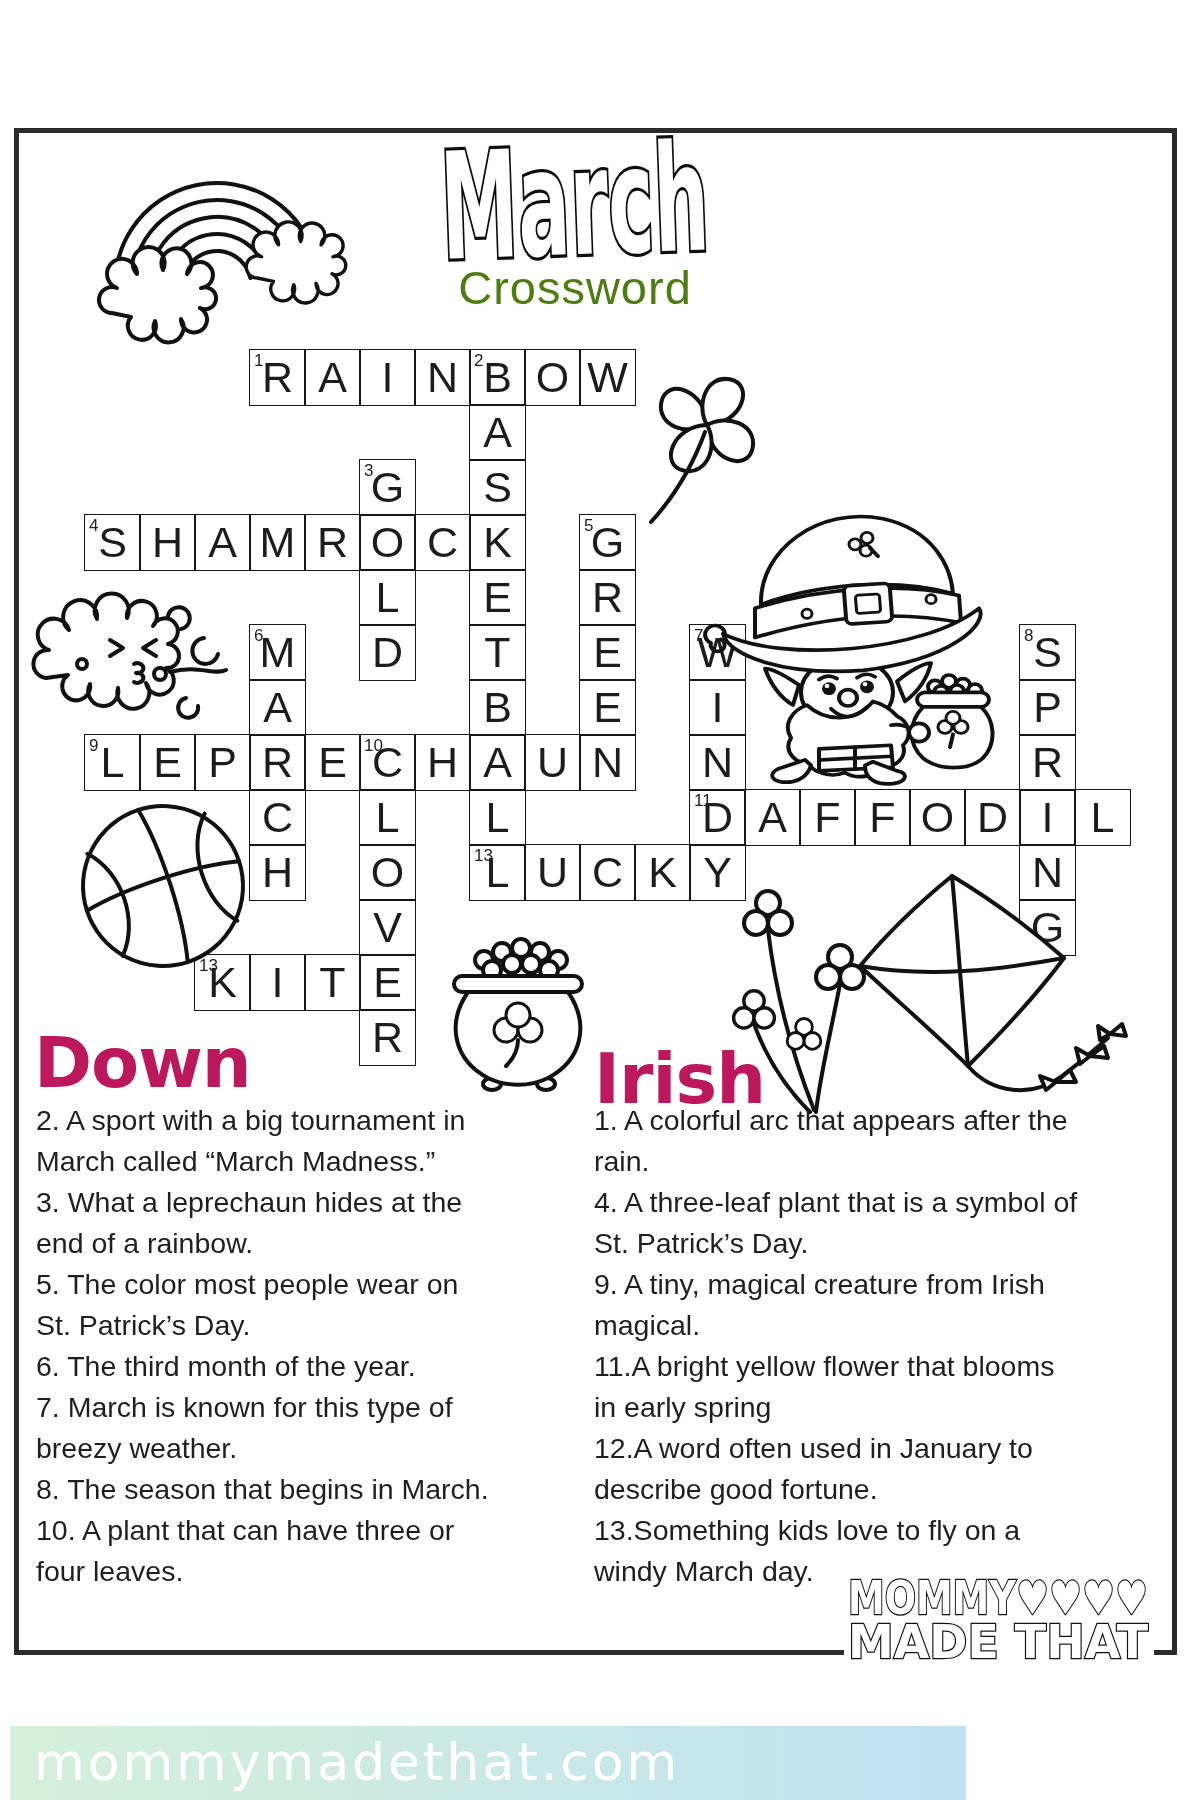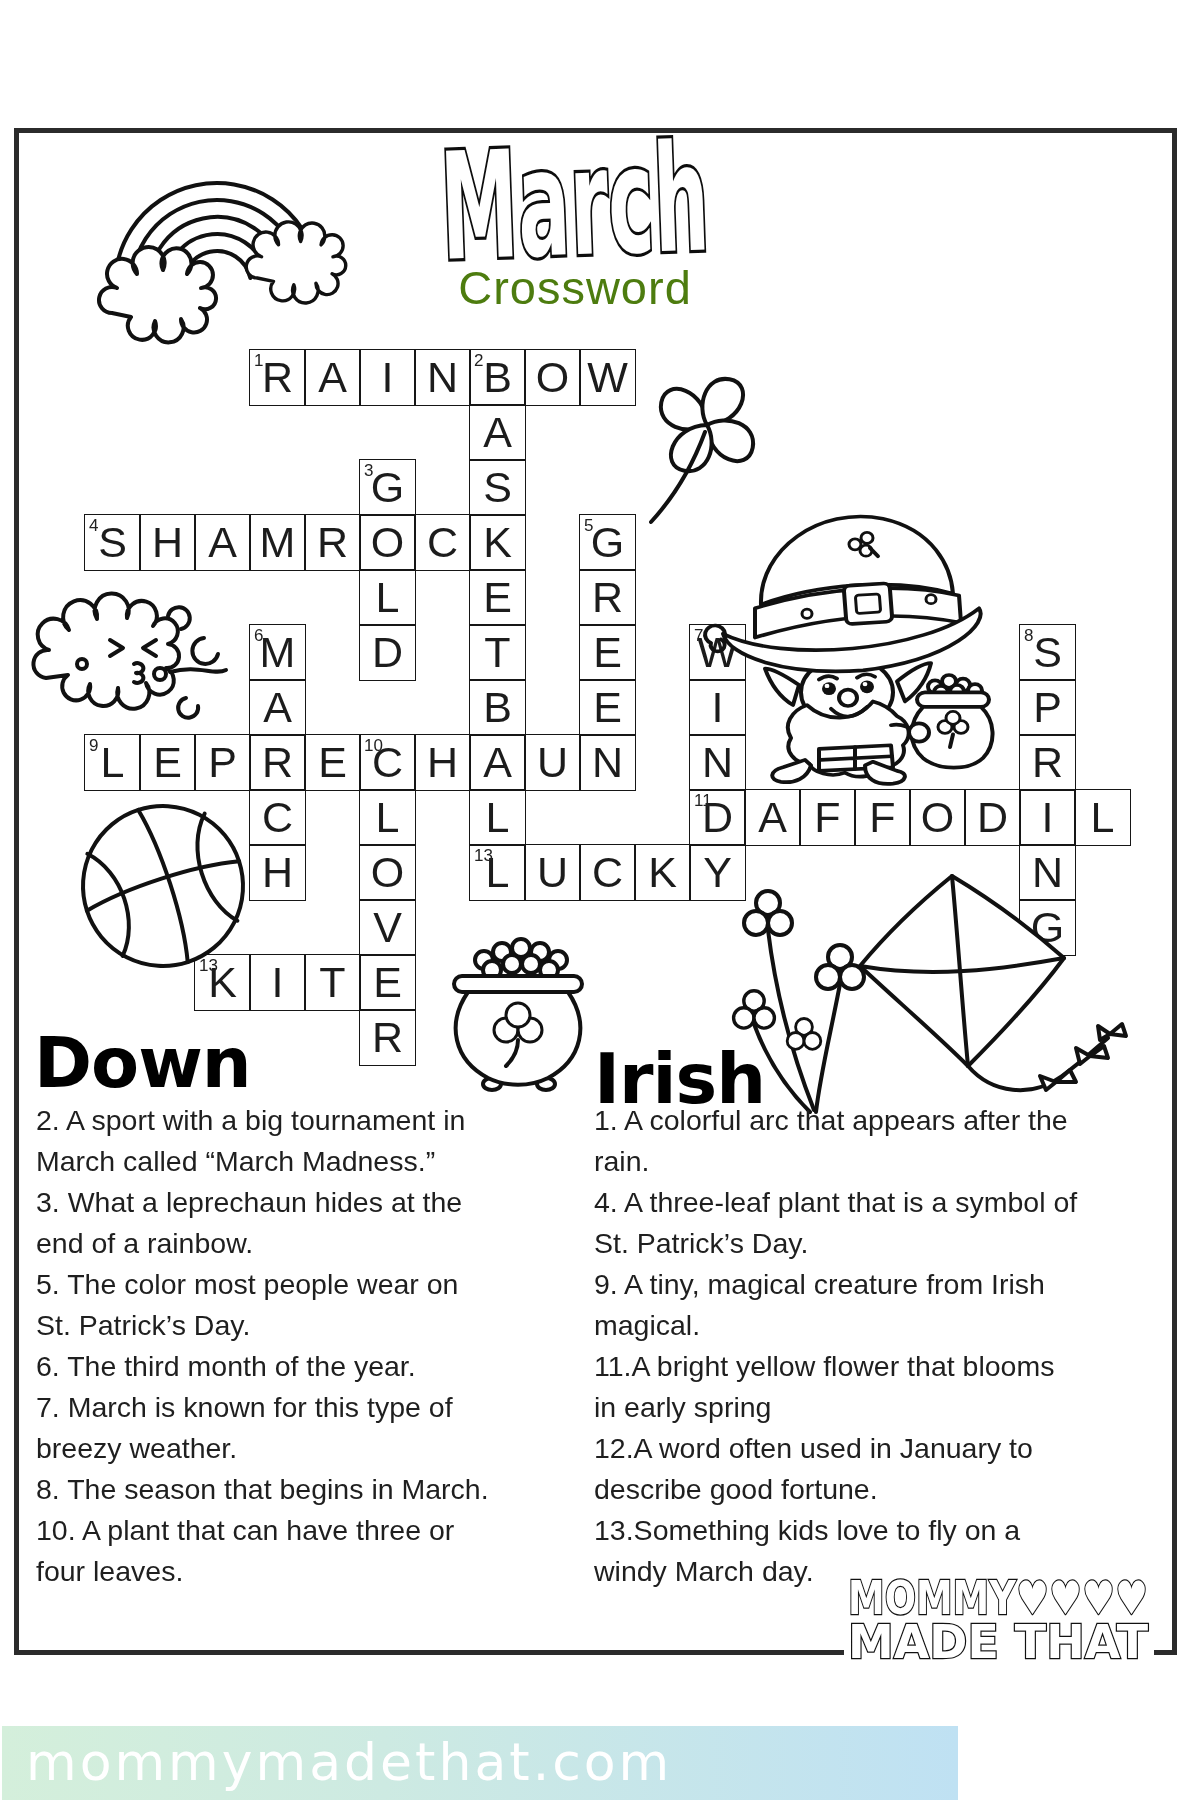--- a/index.html
+++ b/index.html
@@ -16,25 +16,25 @@
   .subtitle{position:absolute;left:405px;top:260px;width:340px;text-align:center;
             font-size:47px;font-weight:normal;letter-spacing:1px;color:#4d7c0f;}
   
   .grid{position:absolute;left:85px;top:350px;width:1045px;height:715px;}
   .cell{position:absolute;width:55px;height:55px;outline:1.7px solid #161616;
         display:flex;align-items:center;justify-content:center;background:transparent;}
   .clet{font-size:43px;line-height:1;color:#1c1c1c;}
   .cnum{position:absolute;top:2px;left:4px;font-size:17px;font-weight:500;color:#222;line-height:1;}
   
   .sec-header{position:absolute;font-family:"DejaVu Sans",sans-serif;font-weight:700;
-              font-size:70px;line-height:1;letter-spacing:-1px;color:#000000;}
+              font-size:70px;line-height:1;letter-spacing:-1px;color:#be185d;}
   .clues{position:absolute;top:1100px;}
   .clue-line{font-size:28.5px;line-height:41px;color:#1f1f1f;white-space:nowrap;}
   
-  .footer-bar{position:absolute;left:2px;top:1726px;width:956px;height:74px;
+  .footer-bar{position:absolute;left:10px;top:1726px;width:956px;height:74px;
               background:linear-gradient(90deg,#d4efdb 0%,#cdeae2 40%,#bfe1f3 100%);}
   .footer-text{position:absolute;left:24px;top:6px;font-size:52px;color:#ffffff;
                font-family:"DejaVu Sans",sans-serif;letter-spacing:3px;}
 </style>
 </head>
 <body>
 
 <div class="page">
 
   <div class="frame"></div>

